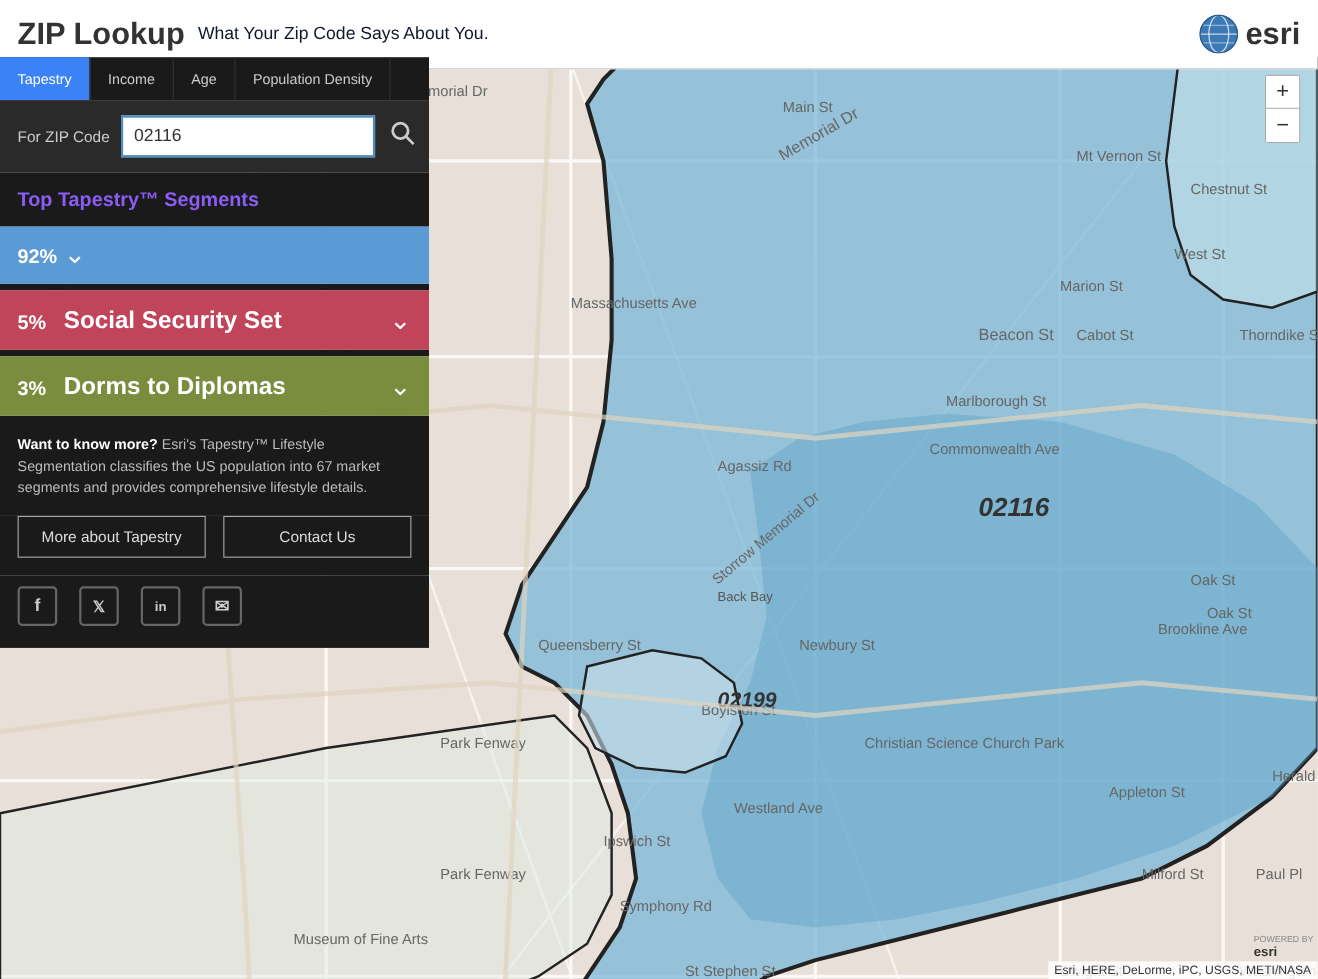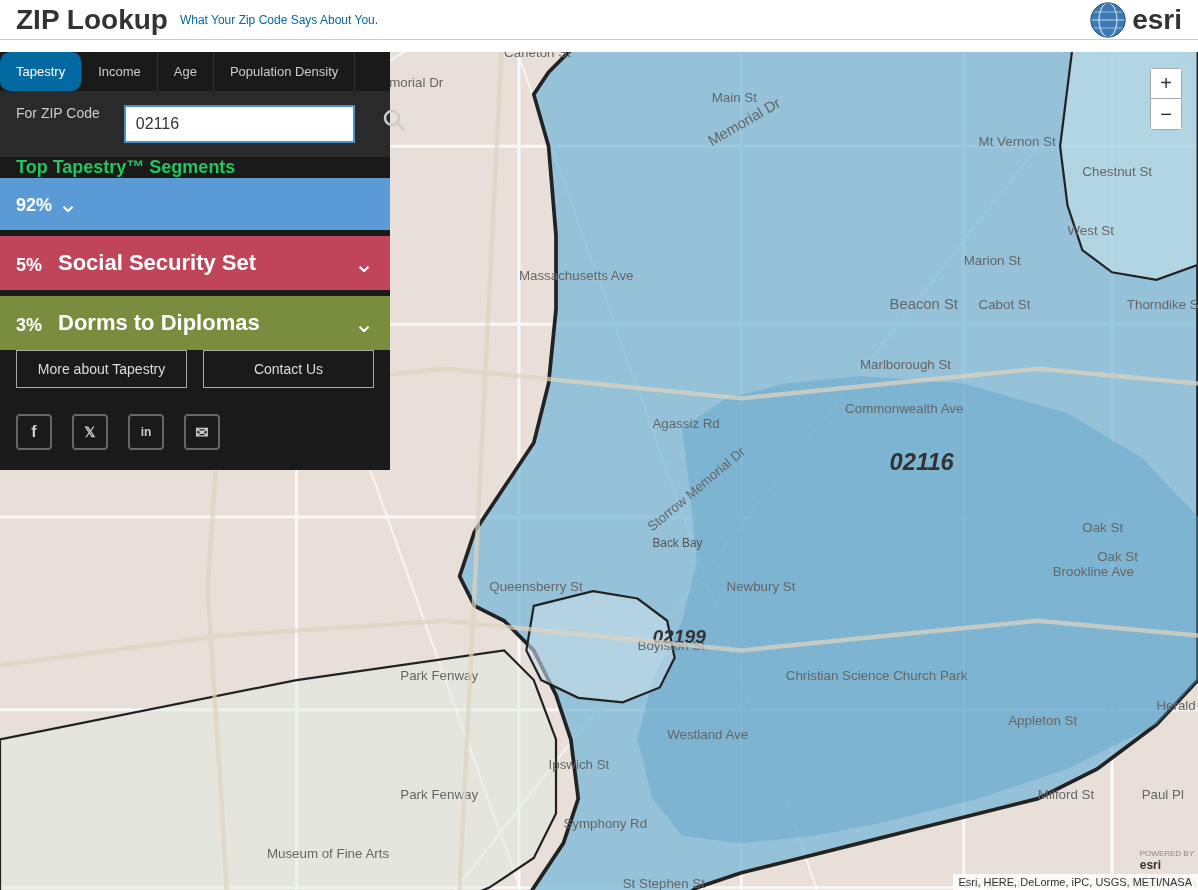--- a/index.html
+++ b/index.html
@@ -1,28 +1,28 @@
 <!DOCTYPE html>
 <html><head>
   <meta charset="utf-8">
   <style>
     * { margin: 0; padding: 0; box-sizing: border-box; }
     body { width: 1198px; height: 890px; overflow: hidden; font-family: Arial, sans-serif; position: relative; }
 
     
     #header {
-      position: absolute; top: 0; left: 0; right: 0; height: 40px;
+      position: absolute; top: 0; left: 0; right: 0; height: 63px;
       background: #fff; border-bottom: 1px solid #ccc;
       display: flex; align-items: center; padding: 0 16px; z-index: 100;
     }
     #header-title {
       font-size: 28px; font-weight: bold; color: #333; margin-right: 12px;
     }
     #header-subtitle {
-      font-size: 12px; color: #0369a1;
+      font-size: 16px; color: #0f172a;
     }
     #esri-logo {
       margin-left: auto; display: flex; align-items: center; gap: 6px;
     }
     #esri-globe {
       width: 36px; height: 36px;
     }
     #esri-text {
       font-size: 28px; font-weight: bold; color: #333;
     }
@@ -69,43 +69,43 @@
 
     
     #tabs {
       display: flex; background: #1a1a1a;
     }
     .tab {
       padding: 12px 16px; color: #ccc; font-size: 13px; cursor: pointer;
       border-right: 1px solid #333;
     }
     .tab.active {
-      background: #0369a1; color: #fff; border-radius: 10px;
+      background: #3b82f6; color: #fff;
     }
 
     
     #search-bar {
-      background: #2a2a2a; padding: 14px 16px; display: flex; align-items: flex-start; gap: 24px;
+      background: #2a2a2a; padding: 14px 16px; display: flex; align-items: center; gap: 10px;
     }
     #zip-label {
       color: #ccc; font-size: 14px; white-space: nowrap;
     }
     #zip-input {
       flex: 1; padding: 8px 10px; font-size: 16px; border: 2px solid #4a90c4;
       background: #fff; color: #333; outline: none;
     }
     #search-btn {
       background: none; border: none; cursor: pointer; color: #ccc; font-size: 20px;
       padding: 4px;
     }
 
     
     #tapestry-header {
-      background: #1a1a1a; padding: 0 16px;
-      color: #22c55e; font-size: 18px; font-weight: bold;
+      background: #1a1a1a; padding: 14px 16px;
+      color: #8b5cf6; font-size: 18px; font-weight: bold;
     }
 
     
     #segments { display: flex; flex-direction: column; }
 
     .segment {
       display: flex; align-items: flex-end; padding: 14px 16px;
       cursor: pointer; position: relative;
     }
     .segment-pct {
@@ -328,20 +328,23 @@
       <span class="segment-chevron" style="font-size: 24px; line-height: 1;">⌄</span>
     </div>
     <div style="height:6px; background:#1a1a1a;"></div>
     <div class="segment olive">
       <span class="segment-pct">3%</span>
       <span class="segment-name">Dorms to Diplomas</span>
       <span class="segment-chevron" style="font-size: 24px; line-height: 1;">⌄</span>
     </div>
   </div>
 
+  <div id="info-section">
+    <strong>Want to know more?</strong><span> Esri's Tapestry™ Lifestyle Segmentation classifies the US population into 67 market segments and provides comprehensive lifestyle details.</span>
+  </div>
 
   <div id="buttons-row">
     <button class="info-btn">More about Tapestry</button>
     <button class="info-btn">Contact Us</button>
   </div>
 
   <div id="social-row">
     <div class="social-icon">
       <span>f</span>
     </div>

